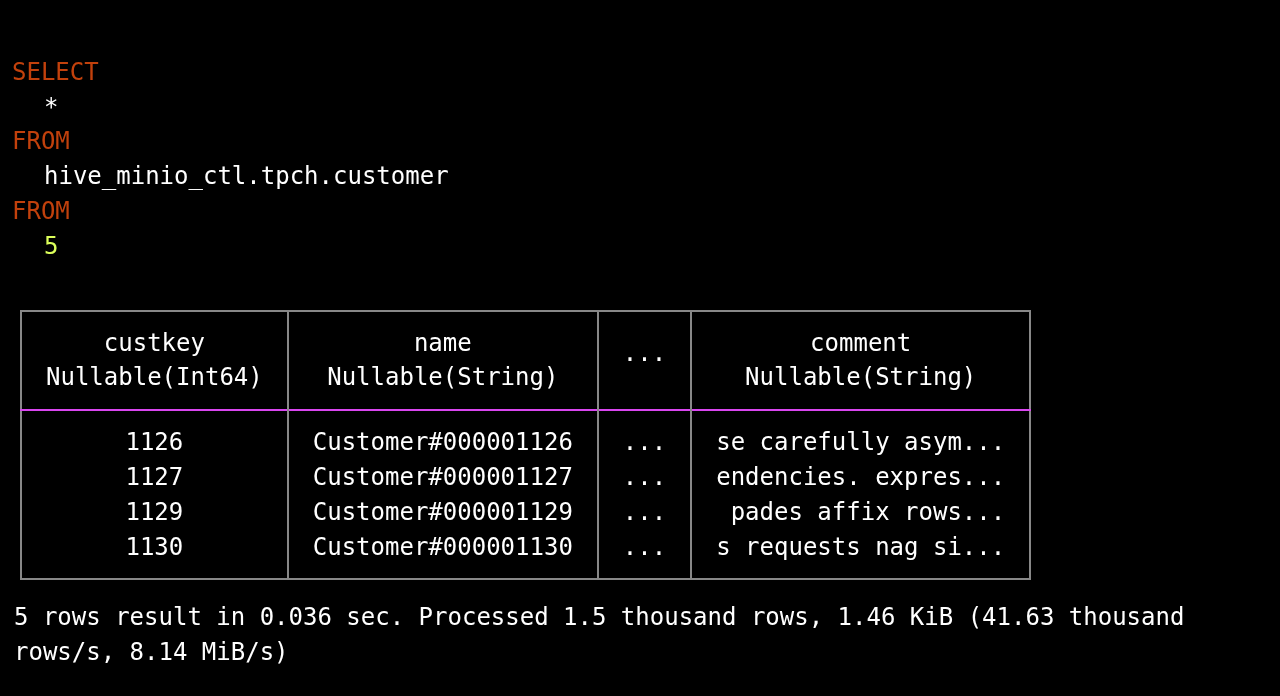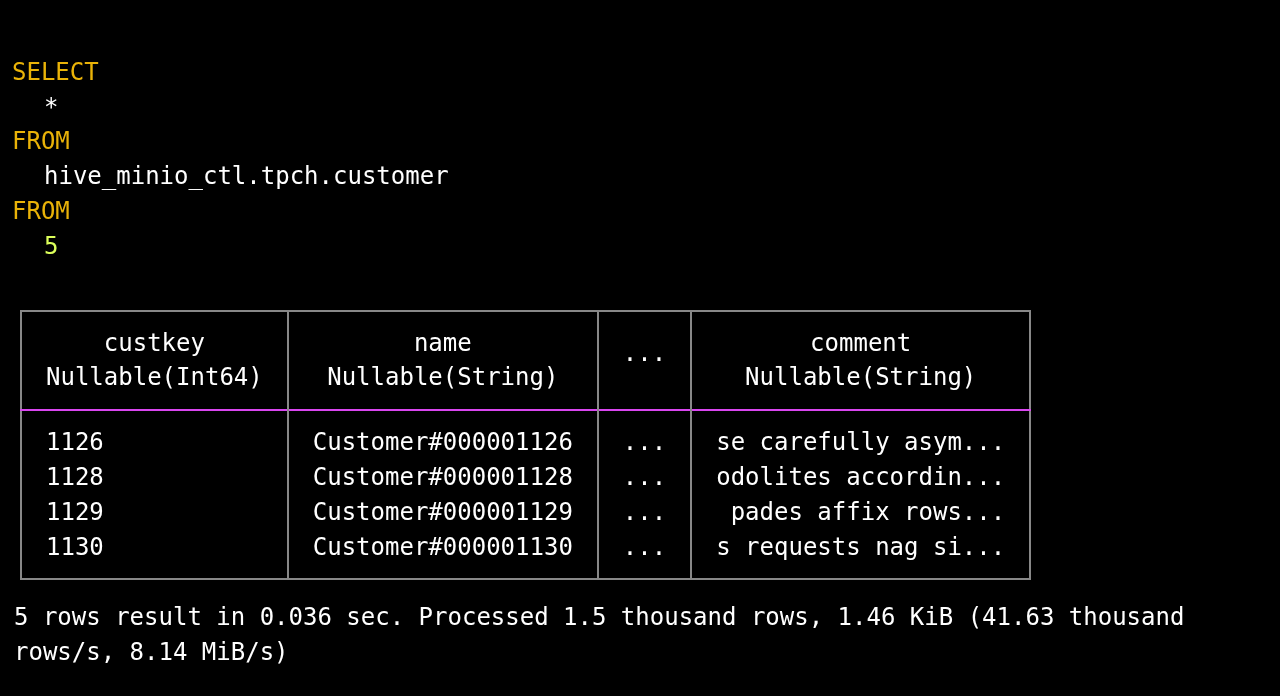--- a/index.html
+++ b/index.html
@@ -8,21 +8,21 @@
     color: #fff;
     font-family: "Menlo", "Consolas", monospace;
     font-size: 24px;
     line-height: 1.45;
     width: 1280px;
     height: 696px;
     overflow: hidden;
     padding: 20px 12px 12px 12px;
   }
   .sql { white-space: pre; }
-  .kw { color: #eab308; }
+  .kw { color: #c2410c; }
   .num { color: #dcff5a; }
   .txt { color: #ffffff; }
   .indent { padding-left: 32px; display: inline-block; }
   .table-wrap { margin-top: 46px; margin-left: 8px; }
   table {
     border-collapse: collapse;
     border: 2px solid #888;
   }
   th, td {
     border-left: 2px solid #888;
@@ -33,21 +33,21 @@
     vertical-align: middle;
   }
   th:first-child, td:first-child { border-left: none; }
   th:last-child, td:last-child { border-right: none; }
   thead tr th { padding-top: 14px; padding-bottom: 14px; }
   thead .hline { display:block; }
   thead tr { border-bottom: 2px solid #d946ef; }
   tbody td { padding-top: 0; padding-bottom: 0; }
   tbody tr:first-child td { padding-top: 14px; }
   tbody tr:last-child td { padding-bottom: 14px; }
-  td.col-custkey { text-align: left; }
+  td.col-custkey { text-align: center; }
   td.col-name   { text-align: center; }
   td.col-ell    { text-align: center; }
   td.col-comment{ text-align: right; }
   .status {
     margin-top: 20px;
     padding-left: 2px;
     color: #fff;
     max-width: 1256px;
   }
 </style>
@@ -85,24 +85,24 @@
       </tr>
     </thead>
     <tbody>
       <tr>
         <td class="col-custkey">1126</td>
         <td class="col-name">Customer#000001126</td>
         <td class="col-ell">...</td>
         <td class="col-comment">se carefully asym...</td>
       </tr>
       <tr>
-        <td class="col-custkey">1128</td>
-        <td class="col-name">Customer#000001128</td>
+        <td class="col-custkey">1127</td>
+        <td class="col-name">Customer#000001127</td>
         <td class="col-ell">...</td>
-        <td class="col-comment">odolites accordin...</td>
+        <td class="col-comment">endencies. expres...</td>
       </tr>
       <tr>
         <td class="col-custkey">1129</td>
         <td class="col-name">Customer#000001129</td>
         <td class="col-ell">...</td>
         <td class="col-comment">pades affix rows...</td>
       </tr>
       <tr>
         <td class="col-custkey">1130</td>
         <td class="col-name">Customer#000001130</td>

